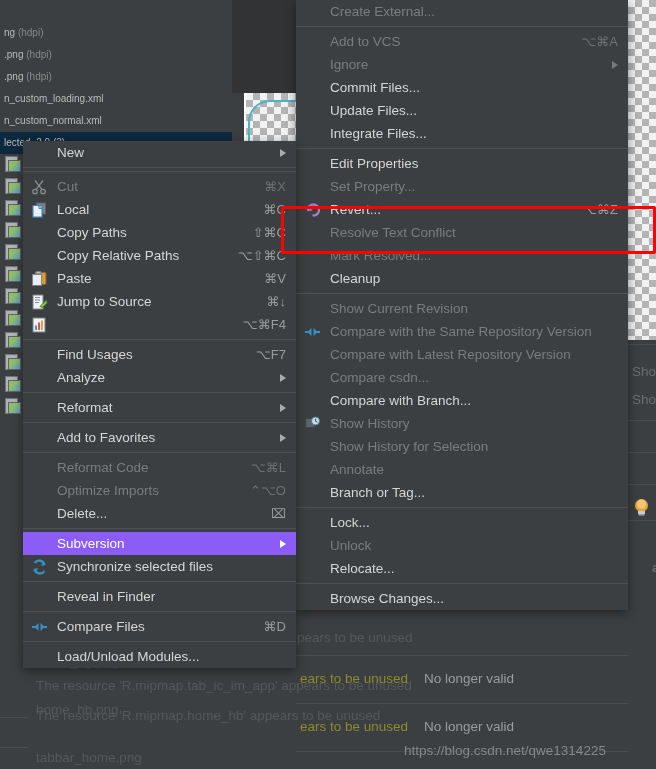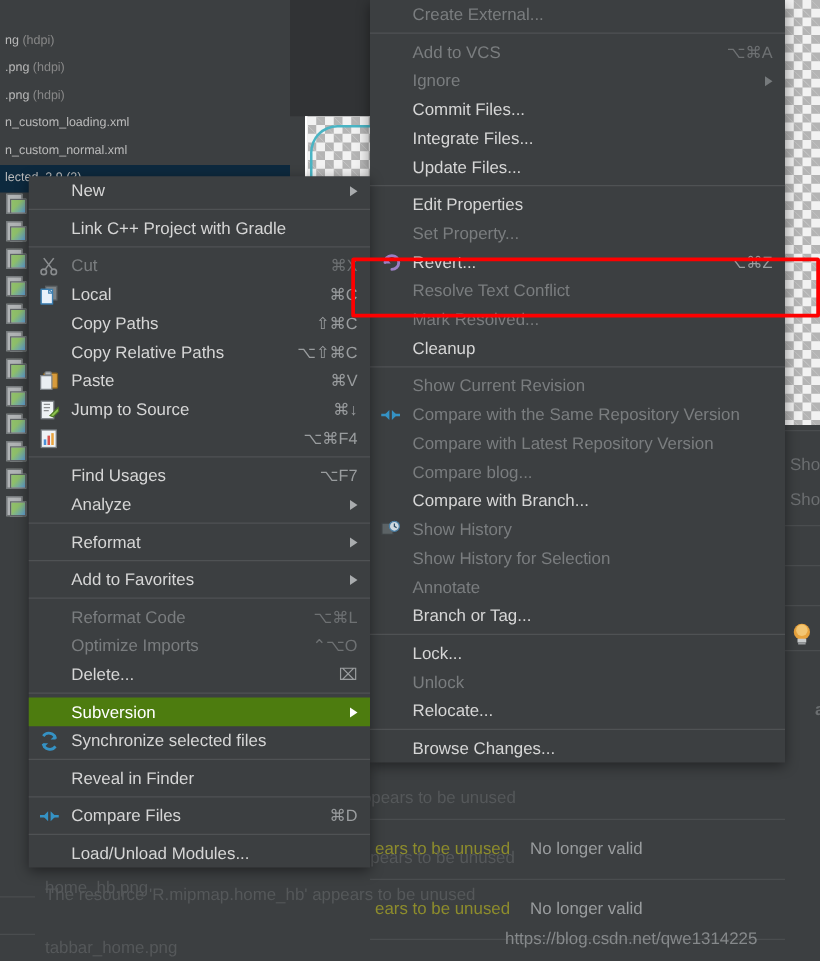--- a/index.html
+++ b/index.html
@@ -90,21 +90,21 @@
   }
   .mi.disabled { color:#7a7d7f; }
   .mi .label { flex:0 0 auto; }
   .mi .accel { margin-left:auto; font-size:13px; color:#9a9d9f; padding-left:18px; }
   .mi.disabled .accel { color:#6e7173; }
   .mi .arrow {
     margin-left:auto; width:0;height:0;
     border-left:6px solid #a9acae; border-top:4.5px solid transparent; border-bottom:4.5px solid transparent;
   }
   .mi.disabled .arrow { border-left-color:#767a7c; }
-  .mi.sel { background:#4d7c0f; color:#ffffff; }
+  .mi.sel { background:#8b5cf6; color:#ffffff; }
   .mi.sel .arrow { border-left-color:#ffffff; }
   .sep { height:1px; background:#4f5254; margin:3px 0; }
   .mi .mico { position:absolute; left:8px; top:50%; transform:translateY(-50%); width:17px; height:17px; }
 
   
   .veil { position:absolute; left:296px; top:0; width:216px; height:92px; background:#313335; }
 
   
   .redbox {
     position:absolute; left:281px; top:206px; width:375px; height:48px;
@@ -226,24 +226,24 @@
         <span class="accel">⌥⌘A</span>
       </div>
       <div class="mi disabled">
         <span class="label">Ignore</span>
         <span class="arrow"></span>
       </div>
       <div class="mi">
         <span class="label">Commit Files...</span>
       </div>
       <div class="mi">
+        <span class="label">Update Files...</span>
+      </div>
+      <div class="mi">
         <span class="label">Integrate Files...</span>
-      </div>
-      <div class="mi">
-        <span class="label">Update Files...</span>
       </div>
       <div class="sep"></div>
       <div class="mi">
         <span class="label">Edit Properties</span>
       </div>
       <div class="mi disabled">
         <span class="label">Set Property...</span>
       </div>
       <div class="mi">
         <span class="mico"><svg width="17" height="17" viewBox="0 0 17 17">
@@ -272,21 +272,21 @@
             <path d="M7.5 4.5 L7.5 12.5 L3.5 8.5z" fill="#3592c4"></path>
             <path d="M16 8.5h-6" stroke="#3592c4" stroke-width="2"></path>
             <path d="M9.5 4.5 L9.5 12.5 L13.5 8.5z" fill="#3592c4"></path>
           </svg></span>
         <span class="label">Compare with the Same Repository Version</span>
       </div>
       <div class="mi disabled">
         <span class="label">Compare with Latest Repository Version</span>
       </div>
       <div class="mi disabled">
-        <span class="label">Compare blog...</span>
+        <span class="label">Compare csdn...</span>
       </div>
       <div class="mi">
         <span class="label">Compare with Branch...</span>
       </div>
       <div class="mi disabled">
         <span class="mico"><svg width="17" height="17" viewBox="0 0 17 17">
             <rect x="1.5" y="3" width="9" height="9" fill="#5c6366" stroke="#3f4447"></rect>
             <circle cx="11.5" cy="5.5" r="4" fill="#cfd9e0" stroke="#4a7fa5"></circle>
             <path d="M11.5 3.2v2.4l1.8 1.1" stroke="#2d4f68" stroke-width="1" fill="none"></path>
           </svg></span>
@@ -316,23 +316,20 @@
         <span class="label">Browse Changes...</span>
       </div>
     </div>
 
   <div class="menu" id="menu-main">
       <div class="mi">
         <span class="label">New</span>
         <span class="arrow"></span>
       </div>
       <div class="sep"></div>
-      <div class="mi">
-        <span class="label">Link C++ Project with Gradle</span>
-      </div>
       <div class="sep"></div>
       <div class="mi disabled">
         <span class="mico"><svg width="17" height="17" viewBox="0 0 17 17">
             <circle cx="4" cy="13" r="2.2" fill="none" stroke="#8a8d8f" stroke-width="1.3"></circle>
             <circle cx="12" cy="13" r="2.2" fill="none" stroke="#8a8d8f" stroke-width="1.3"></circle>
             <path d="M4.8 11.4 L12 2 M11.2 11.4 L4 2" stroke="#8a8d8f" stroke-width="1.3" fill="none"></path>
           </svg></span>
         <span class="label">Cut</span>
         <span class="accel">⌘X</span>
       </div>

